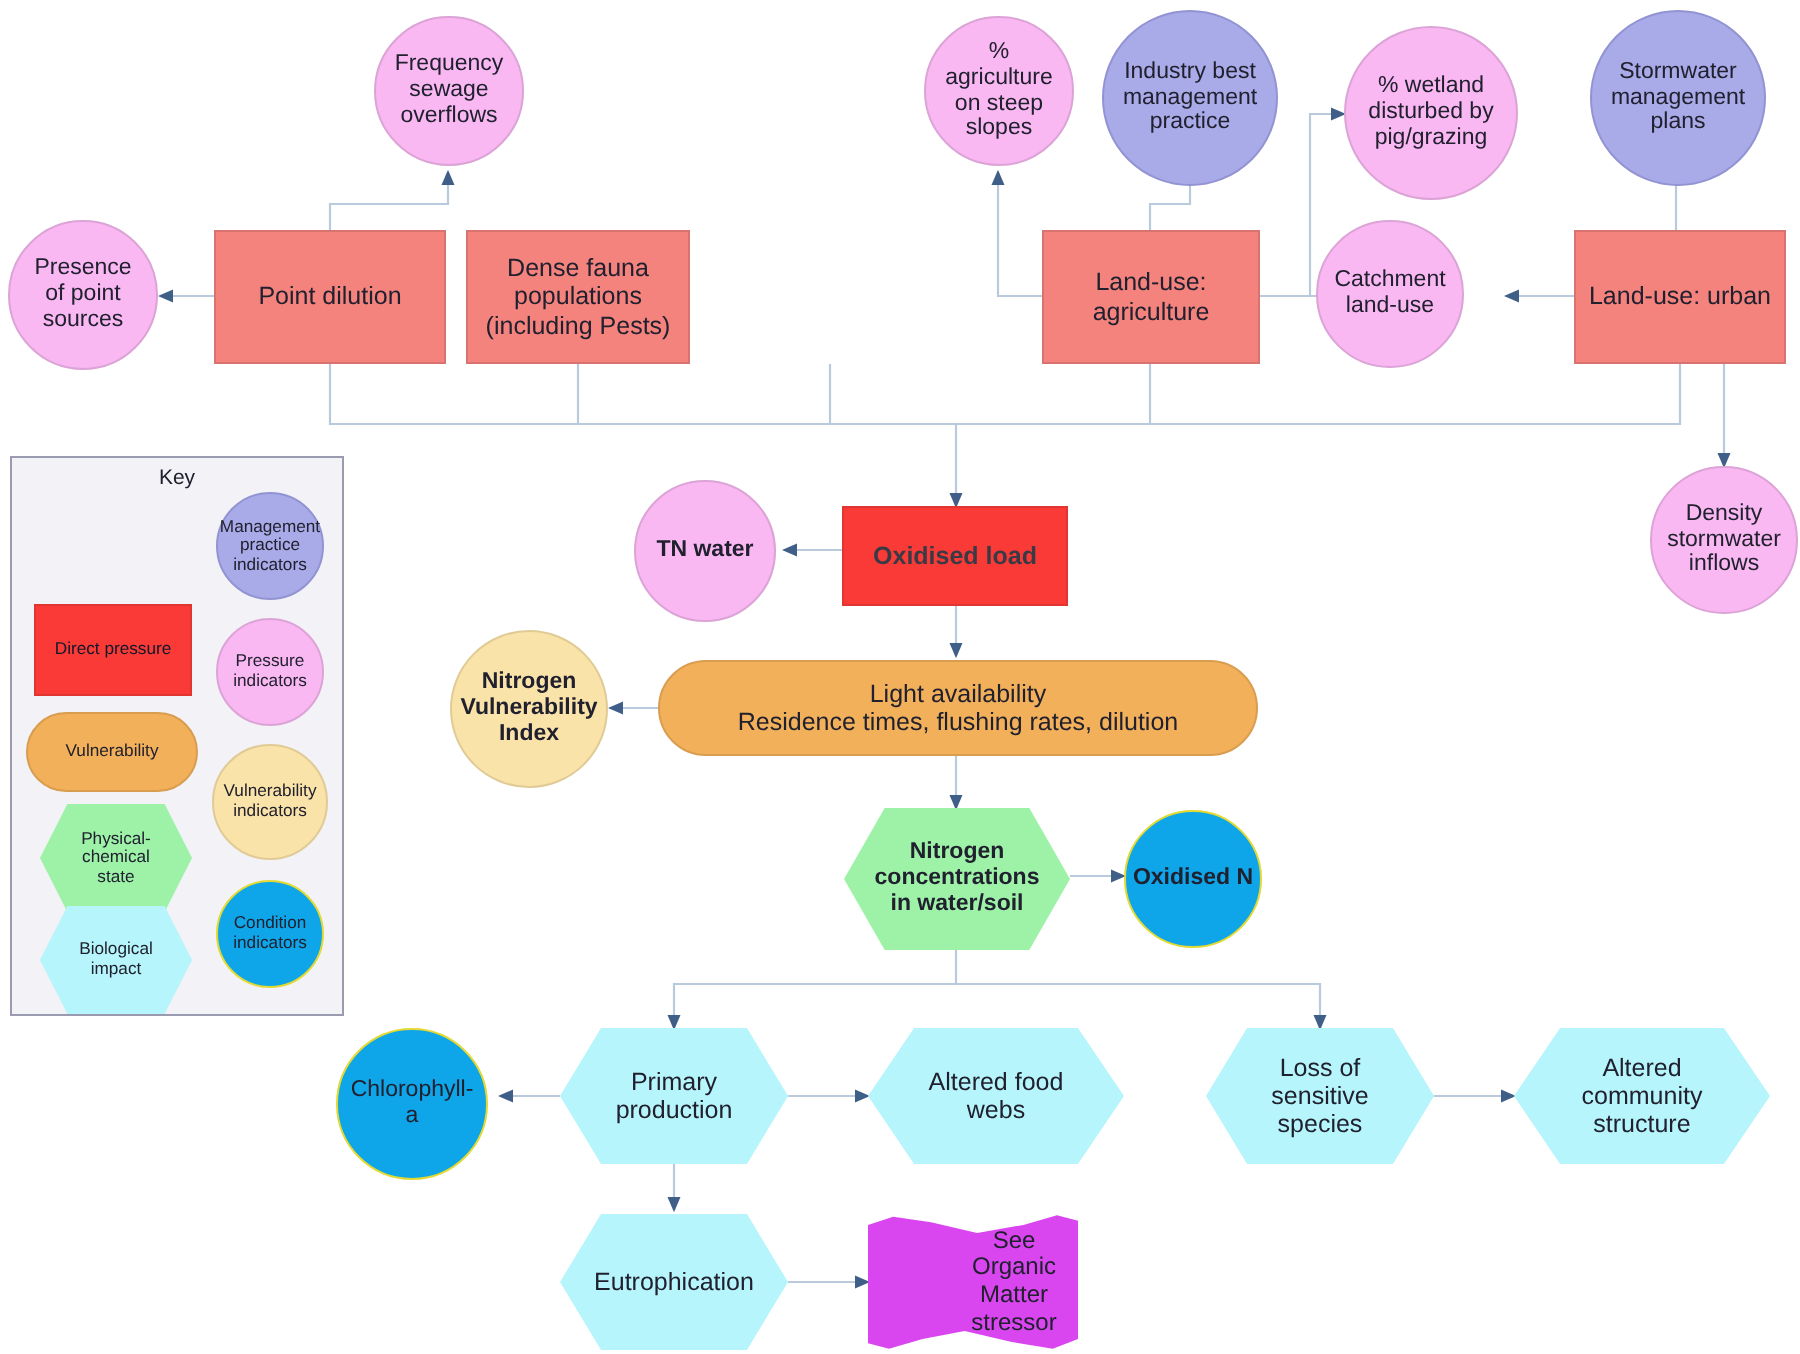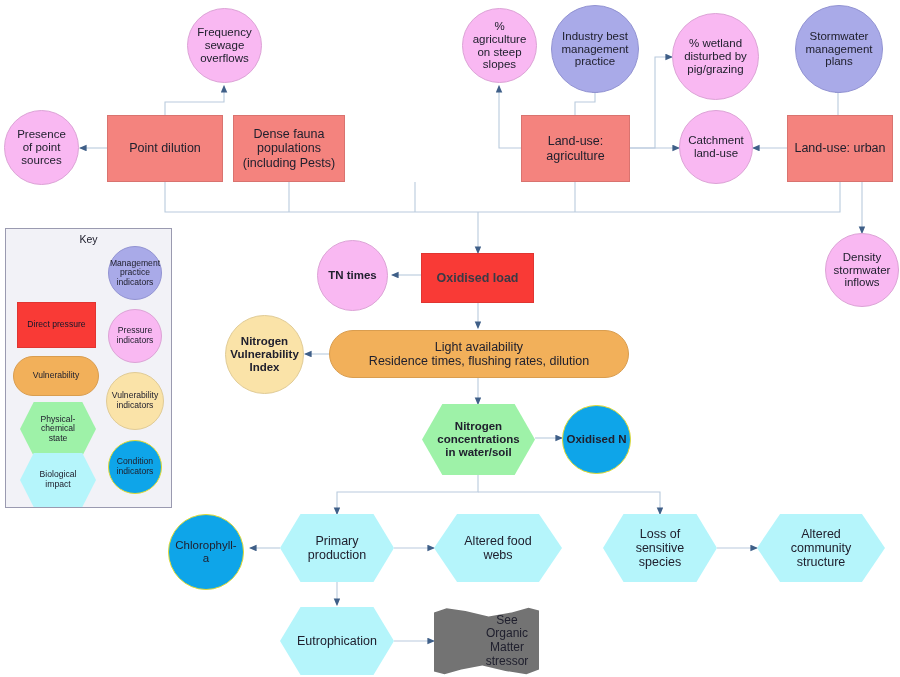--- a/index.html
+++ b/index.html
@@ -35,21 +35,21 @@
   .vuln-bar{
     background:#f2b05a;border:1px solid #d99d4f;border-radius:26px;
     font-size:12.5px;color:#20202e;
   }
   .hex{
     clip-path:polygon(18% 0%,82% 0%,100% 50%,82% 100%,18% 100%,0% 50%);
   }
   .hex-phys{background:#9ef2a8;font-size:11.5px;color:#20202e;font-weight:bold;}
   .hex-bio{background:#b5f5fb;font-size:12.5px;color:#20202e;}
   .wave{
-    background:#737373;font-size:12px;color:#20202e;
+    background:#d946ef;font-size:12px;color:#20202e;
     clip-path:polygon(0% 8%, 12% 2%, 30% 6%, 52% 14%, 74% 8%, 90% 1%, 100% 5%, 100% 92%, 88% 99%, 68% 94%, 46% 86%, 26% 92%, 10% 99%, 0% 95%);
     padding-left:41px;
   }
 
   
   #keybox{
     position:absolute;left:5px;top:228px;width:165px;height:278px;
     background:#f2f2f7;border:1px solid #9a9ab0;
   }
   #keytitle{position:absolute;left:0;top:4px;width:165px;text-align:center;font-size:10.5px;color:#20202e;}
@@ -139,21 +139,21 @@
   </div>
 
   <div class="node circle c-pressure" style="left:672px;top:13px;width:87px;height:87px;">
     <span class="lbl">% wetland<br>disturbed by<br>pig/grazing</span>
   </div>
 
   <div class="node circle c-mgmt" style="left:795px;top:5px;width:88px;height:88px;">
     <span class="lbl">Stormwater<br>management<br>plans</span>
   </div>
 
-  <div class="node circle c-pressure" style="left:679px;top:110px;width:74px;height:74px;">
+  <div class="node circle c-pressure" style="left:658px;top:110px;width:74px;height:74px;">
     <span class="lbl">Catchment<br>land-use</span>
   </div>
 
   <div class="node circle c-pressure" style="left:825px;top:233px;width:74px;height:74px;">
     <span class="lbl">Density<br>stormwater<br>inflows</span>
   </div>
 
   <div class="node rect-src" style="left:107px;top:115px;width:116px;height:67px;">
     <span class="lbl">Point dilution</span>
   </div>
@@ -165,21 +165,21 @@
 
   <div class="node rect-src" style="left:521px;top:115px;width:109px;height:67px;">
     <span class="lbl">Land-use:<br>agriculture</span>
   </div>
 
   <div class="node rect-src" style="left:787px;top:115px;width:106px;height:67px;">
     <span class="lbl">Land-use: urban</span>
   </div>
 
   <div class="node circle c-pressure" style="left:317px;top:240px;width:71px;height:71px;">
-    <span class="lbl" style="font-weight:bold;">TN times</span>
+    <span class="lbl" style="font-weight:bold;">TN water</span>
   </div>
 
   <div class="node rect-pressure" style="left:421px;top:253px;width:113px;height:50px;">
     <span class="lbl">Oxidised load</span>
   </div>
 
   <div class="node circle c-vuln" style="left:225px;top:315px;width:79px;height:79px;">
     <span class="lbl">Nitrogen<br>Vulnerability<br>Index</span>
   </div>
 

